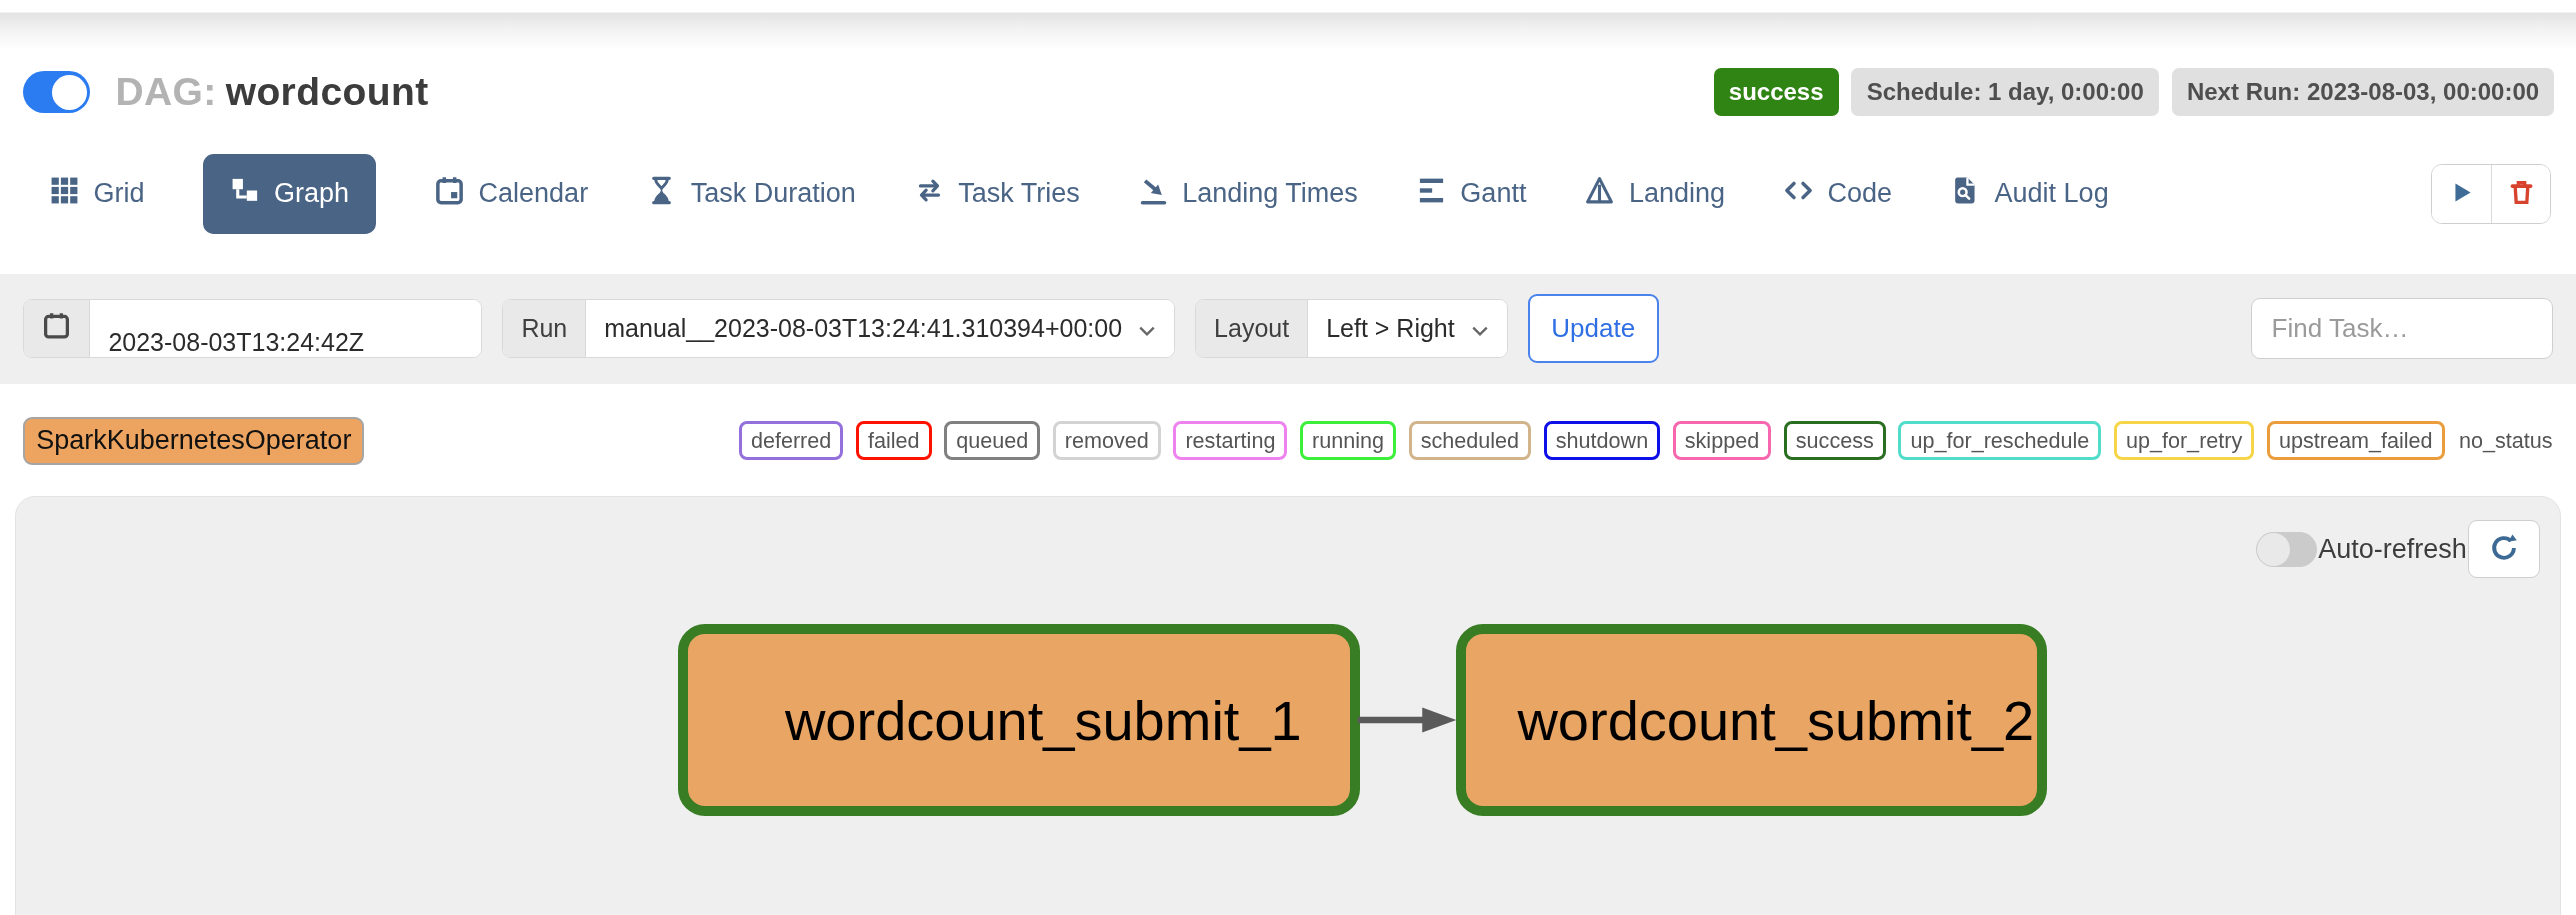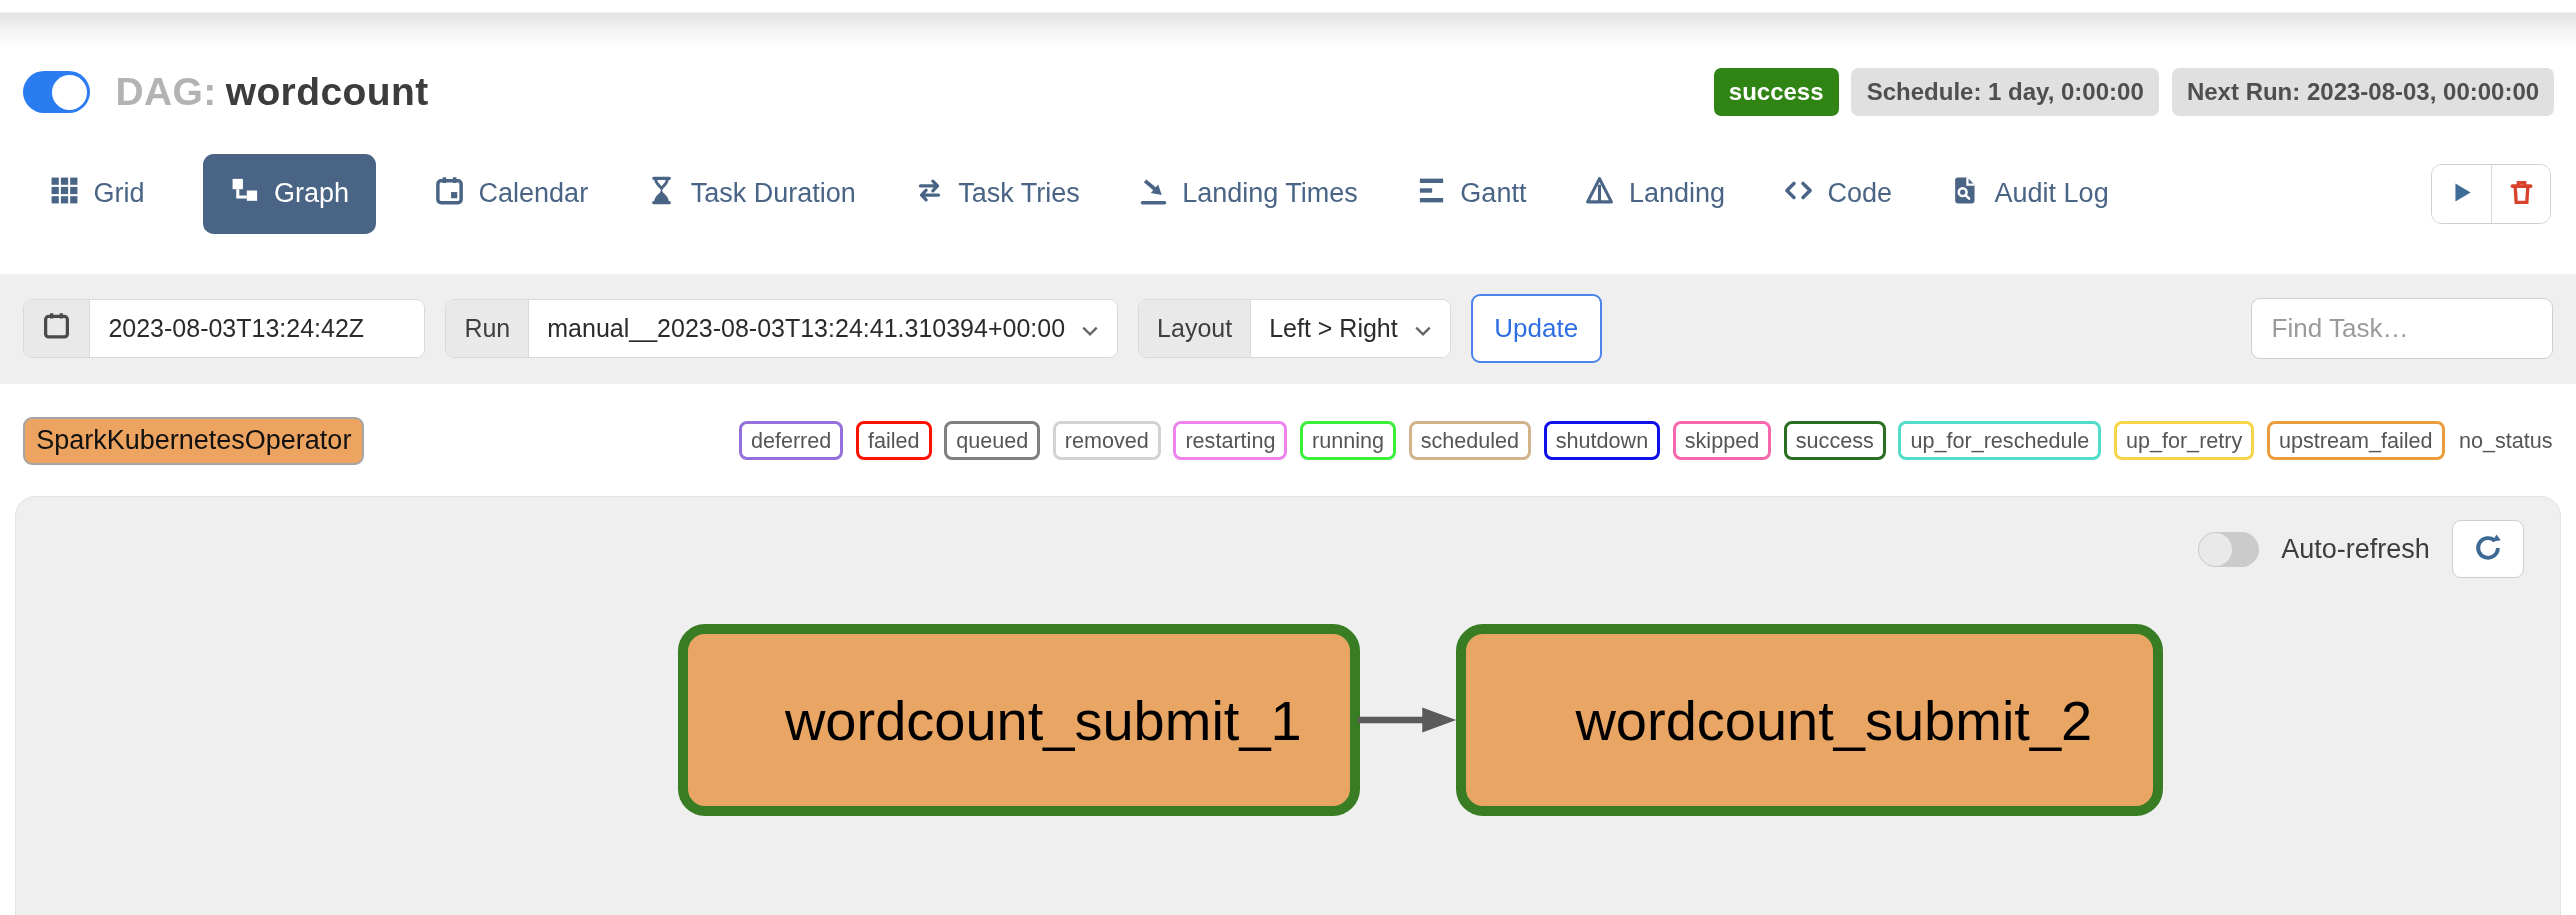--- a/index.html
+++ b/index.html
@@ -48,32 +48,32 @@
   
   .legend-row { display: flex; align-items: center; padding: 33px 21.6px 13.5px 23.4px; background: #ffffff; }
   .op-badge { font-size: 27px; color: #111; padding: 6.3px 10.8px; border: 2.7px solid #a5a5a5; border-radius: 9px; white-space: nowrap; }
   .states { margin-left: auto; display: flex; align-items: center; gap: 12.6px; font-size: 21.6px; color: #555; }
   .state-badge { border: 3.6px solid #999; border-radius: 8px; padding: 3.6px 9px; background: #fff; white-space: nowrap; }
   .state-plain { padding: 3.6px 1.8px; white-space: nowrap; }
 
   
   .graph-panel { position: relative; margin: 18px 15.3px 0 15.3px; height: 450px; background: #efefef;
     border: 0.9px solid #e3e3e3; border-radius: 20px 20px 0 0; }
-  .autorefresh { position: absolute; top: 23.4px; right: 36px; display: flex; align-items: center; gap: 22px; }
+  .autorefresh { position: absolute; top: 23.4px; right: 20px; display: flex; align-items: center; gap: 1px; }
   .toggle-off { width: 61px; height: 35px; border-radius: 18px; background: #cbcbcb; position: relative; cursor: pointer; }
   .toggle-off .knob { position: absolute; left: 0.9px; top: 0.9px; width: 33px; height: 33px; border-radius: 50%; background: #e9e9e9; }
   .autorefresh-label { font-size: 27px; color: #3d3d3d; }
   .refresh-btn { width: 72px; height: 58px; background: #fff; border: 1.8px solid #cfcfcf; border-radius: 9px;
     display: flex; align-items: center; justify-content: center; cursor: pointer; }
 
   .task-node { position: absolute; top: 127px; height: 192px; border: 10.8px solid #387d23; border-radius: 27px;
     background: #e9a563; display: flex; align-items: center; justify-content: center;
     font-size: 56px; color: #000; cursor: pointer; white-space: nowrap; padding-left: 48px; }
   .node-1 { left: 662px; width: 682px; }
-  .node-2 { left: 1440px; width: 707px; text-align: right; }
+  .node-2 { left: 1440px; width: 591px; text-align: right; }
   .edge-svg { position: absolute; left: 1340px; top: 205px; }
 </style>
 </head>
 <body>
 
 <div class="top-shadow"></div>
 
 <div class="header-row">
   <div class="toggle on">
       <div class="knob"></div>
@@ -194,21 +194,21 @@
 </div>
 
 <div class="filter-row">
   <div class="input-group">
     <span class="addon">
         <span><svg width="29" height="29" viewBox="0 0 24 24">
             <rect x="3" y="4.5" width="18" height="17" rx="2.5" fill="none" stroke="#4a4a4a" stroke-width="2.7"></rect>
             <path d="M8 1.8v4.4M16 1.8v4.4" stroke="#4a4a4a" stroke-width="2.7"></path>
           </svg></span>
       </span>
-    <span class="field" style="width: 334px;">
+    <span class="field" style="width: 391px; align-items: flex-end;">
       <input value="2023-08-03T13:24:42Z" style="">
     </span>
   </div>
   <div class="input-group">
     <span class="addon">Run</span>
     <span class="field select">
       <span>manual__2023-08-03T13:24:41.310394+00:00</span>
       <span><svg width="18" height="12.6" viewBox="0 0 20 14">
             <path d="M2.5 3 10 10.5 17.5 3" stroke="#666" stroke-width="2.6" fill="none"></path>
           </svg></span>

